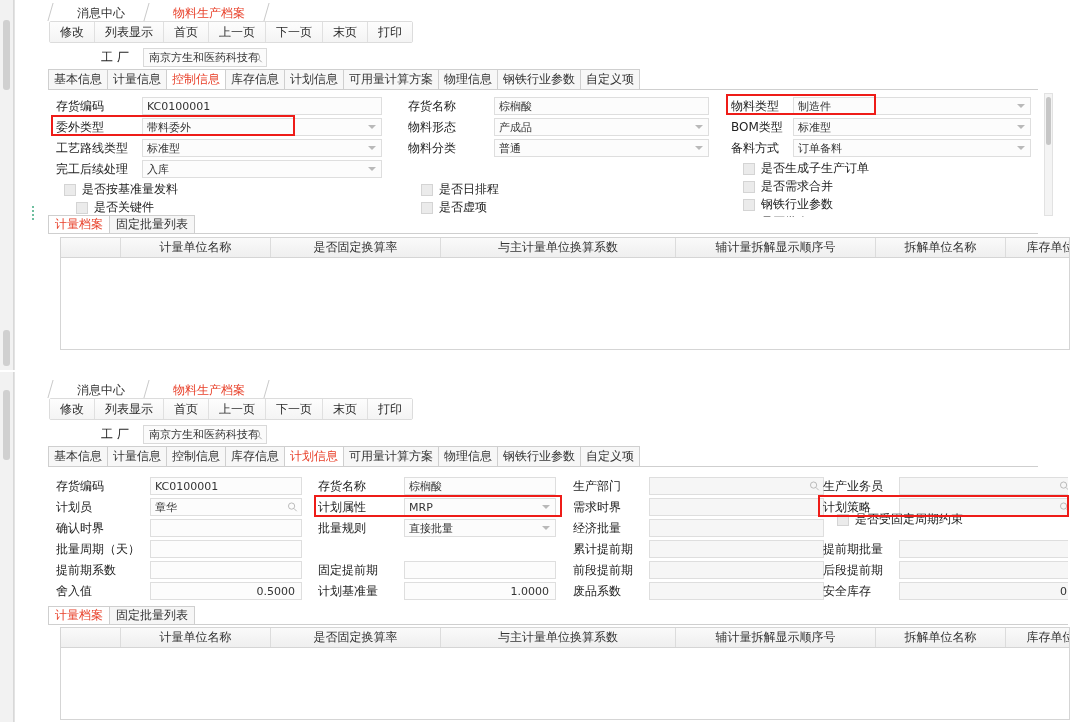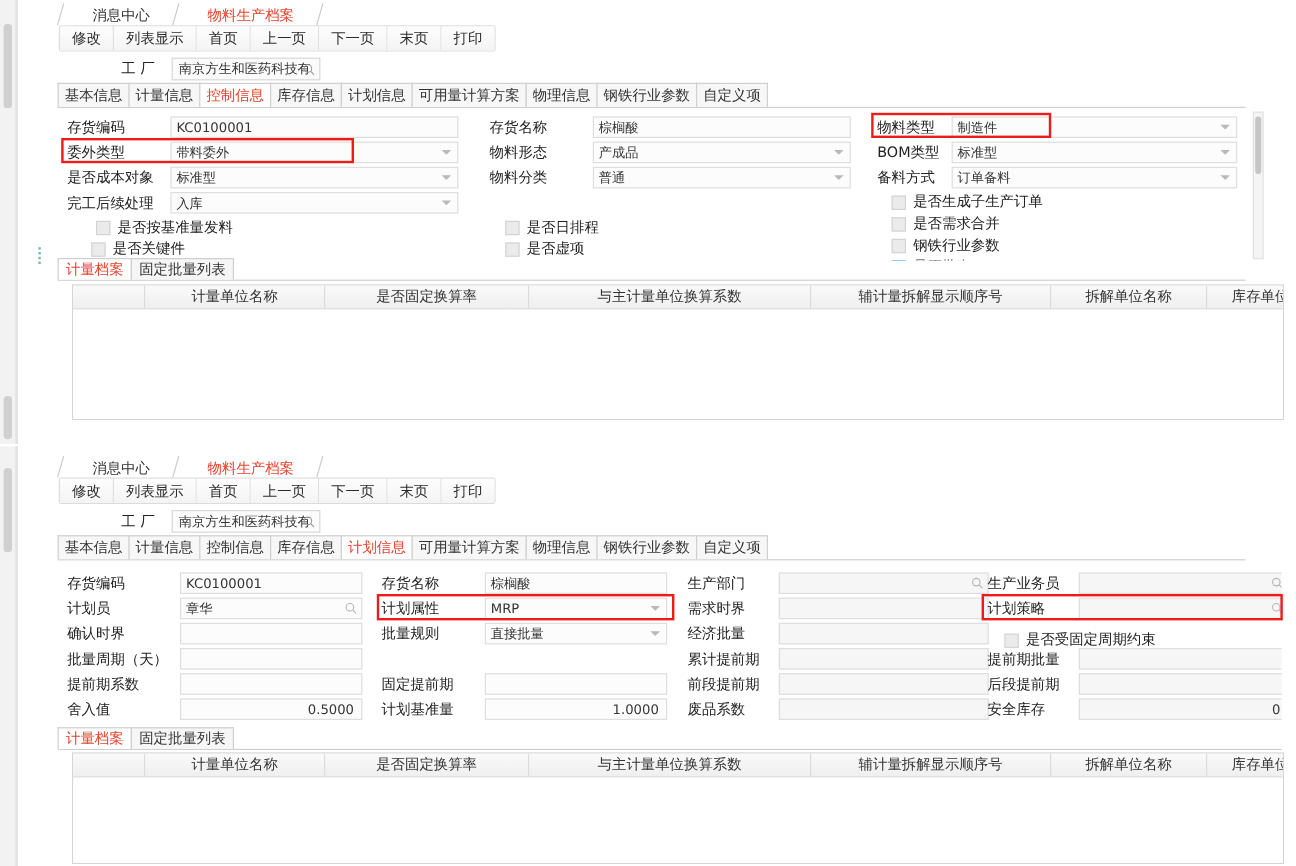--- a/index.html
+++ b/index.html
@@ -366,35 +366,35 @@
         </div>
       </div>
       <div class="frow" style="left:8px; top:25px;">
         <span class="flabel" style="width:86px;">委外类型</span>
         <div class="finput" style="width:240px;">
           <span>带料委外</span>
           <i class="caret"></i>
         </div>
       </div>
       <div class="frow" style="left:8px; top:46px;">
-        <span class="flabel" style="width:86px;">是否成本对象</span>
+        <span class="flabel" style="width:86px;">工艺路线类型</span>
         <div class="finput" style="width:240px;">
           <span>标准型</span>
           <i class="caret"></i>
         </div>
       </div>
       <div class="frow" style="left:8px; top:67px;">
         <span class="flabel" style="width:86px;">完工后续处理</span>
         <div class="finput" style="width:240px;">
           <span>入库</span>
           <i class="caret"></i>
         </div>
       </div>
 
-      <div class="cbrow" style="left:32px; top:89px;">
+      <div class="cbrow" style="left:16px; top:89px;">
         <span class="cbox"></span>
         <span class="cblabel">是否按基准量发料</span>
       </div>
       <div class="cbrow" style="left:28px; top:107px;">
         <span class="cbox"></span>
         <span class="cblabel">是否关键件</span>
       </div>
 
       <div class="frow" style="left:360px; top:4px;">
         <span class="flabel" style="width:86px;">存货名称</span>
@@ -682,21 +682,21 @@
       <div class="frow" style="left:775px; top:28px;">
         <span class="flabel" style="width:76px;">计划策略</span>
         <div class="finput readonly" style="width:175px;">
           <span></span>
           <svg class="mag" viewBox="0 0 12 12">
             <circle cx="5" cy="5" r="3.4" fill="none" stroke="#b5b5b5" stroke-width="1"></circle>
             <line x1="7.6" y1="7.6" x2="10.6" y2="10.6" stroke="#b5b5b5" stroke-width="1"></line>
           </svg>
         </div>
       </div>
-      <div class="cbrow" style="left:789px; top:56px;">
+      <div class="cbrow" style="left:789px; top:42px;">
         <span class="cbox"></span>
         <span class="cblabel">是否受固定周期约束</span>
       </div>
       <div class="frow" style="left:775px; top:70px;">
         <span class="flabel" style="width:76px;">提前期批量</span>
         <div class="finput readonly" style="width:175px;">
           <span></span>
         </div>
       </div>
       <div class="frow" style="left:775px; top:91px;">

